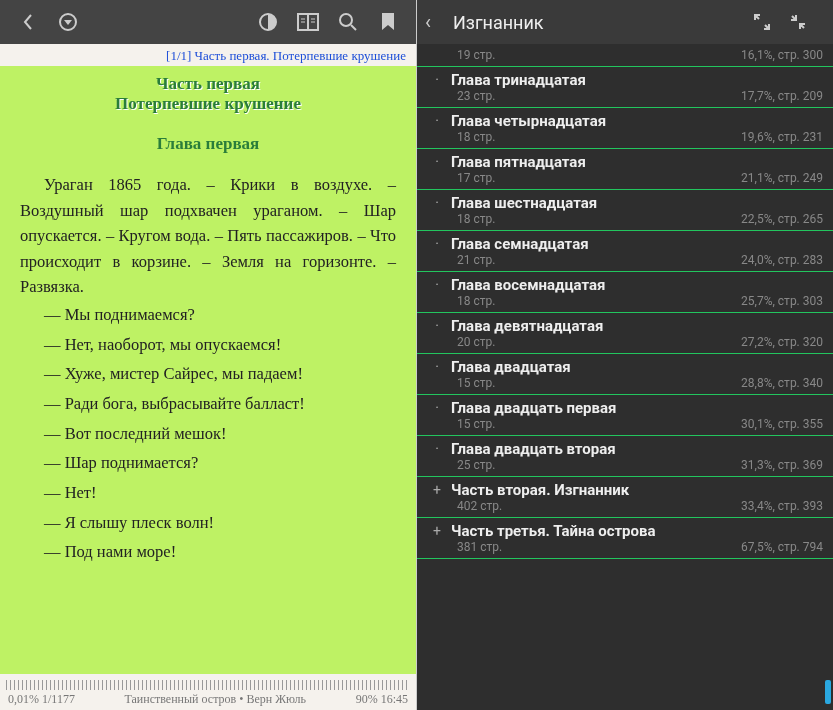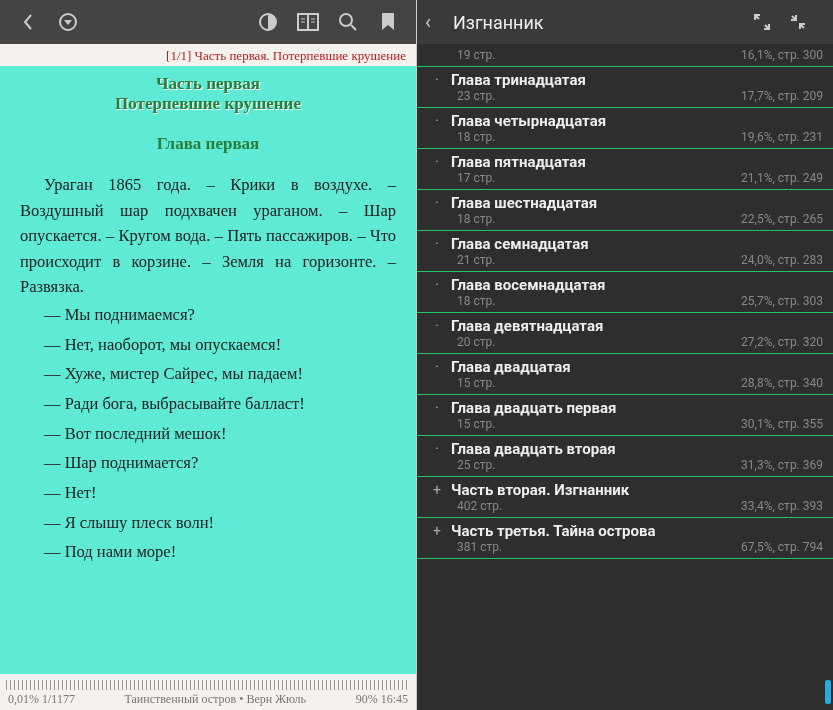--- a/index.html
+++ b/index.html
@@ -2,22 +2,22 @@
 <html><head>
 <meta charset="utf-8">
 <style>
 * { margin: 0; padding: 0; box-sizing: border-box; }
 body { font-family: Georgia, serif; background: #fff; display: flex; width: 833px; height: 710px; }
 
 .left-panel { width: 417px; height: 100%; background: #f5f2ed; display: flex; flex-direction: column; border-right: 1px solid #ccc; }
 .left-toolbar { background: #444; height: 44px; display: flex; align-items: center; padding: 0 8px; }
 .tb-btn { color: #ddd; width: 40px; height: 40px; display: flex; align-items: center; justify-content: center; cursor: pointer; }
 .tb-spacer { flex: 1; }
-.crumb { color: #b91c1c; font-size: 13px; text-align: right; padding: 4px 10px 2px; margin-left: 44px; }
-.book-content { flex: 1; padding: 6px 20px 0; background: #5eead4; overflow: hidden; position: relative; }
+.crumb { color: #1d4ed8; font-size: 13px; text-align: right; padding: 4px 10px 2px; margin-left: 44px; }
+.book-content { flex: 1; padding: 6px 20px 0; background: #bef264; overflow: hidden; position: relative; }
 .title-1 { color: #2a7d3a; font-size: 17px; text-align: center; font-weight: bold; margin-top: 2px; text-shadow: 1px 1px 0 #fff; }
 .title-2 { color: #2a7d3a; font-size: 17px; text-align: center; font-weight: bold; text-shadow: 1px 1px 0 #fff; }
 .chapter { color: #2a7d3a; font-size: 17px; text-align: center; font-weight: bold; margin: 20px 0 18px; }
 .para { font-size: 16.5px; line-height: 1.55; text-align: justify; text-indent: 24px; color: #222; margin-top: 10px; }
 .dlg { font-size: 16.5px; line-height: 1.8; text-indent: 24px; color: #222; }
 .page-footer { height: 36px; display: flex; flex-direction: column; justify-content: flex-end; padding: 0 6px 3px; }
 .ruler { height: 10px; background: repeating-linear-gradient(90deg,#999 0,#999 1px,transparent 1px,transparent 4px); position: relative; }
 .footer-row { display: flex; font-size: 12px; color: #777; align-items: center; padding: 2px 2px 0; }
 .footer-left { }
 .footer-center { flex: 1; text-align: center; }

